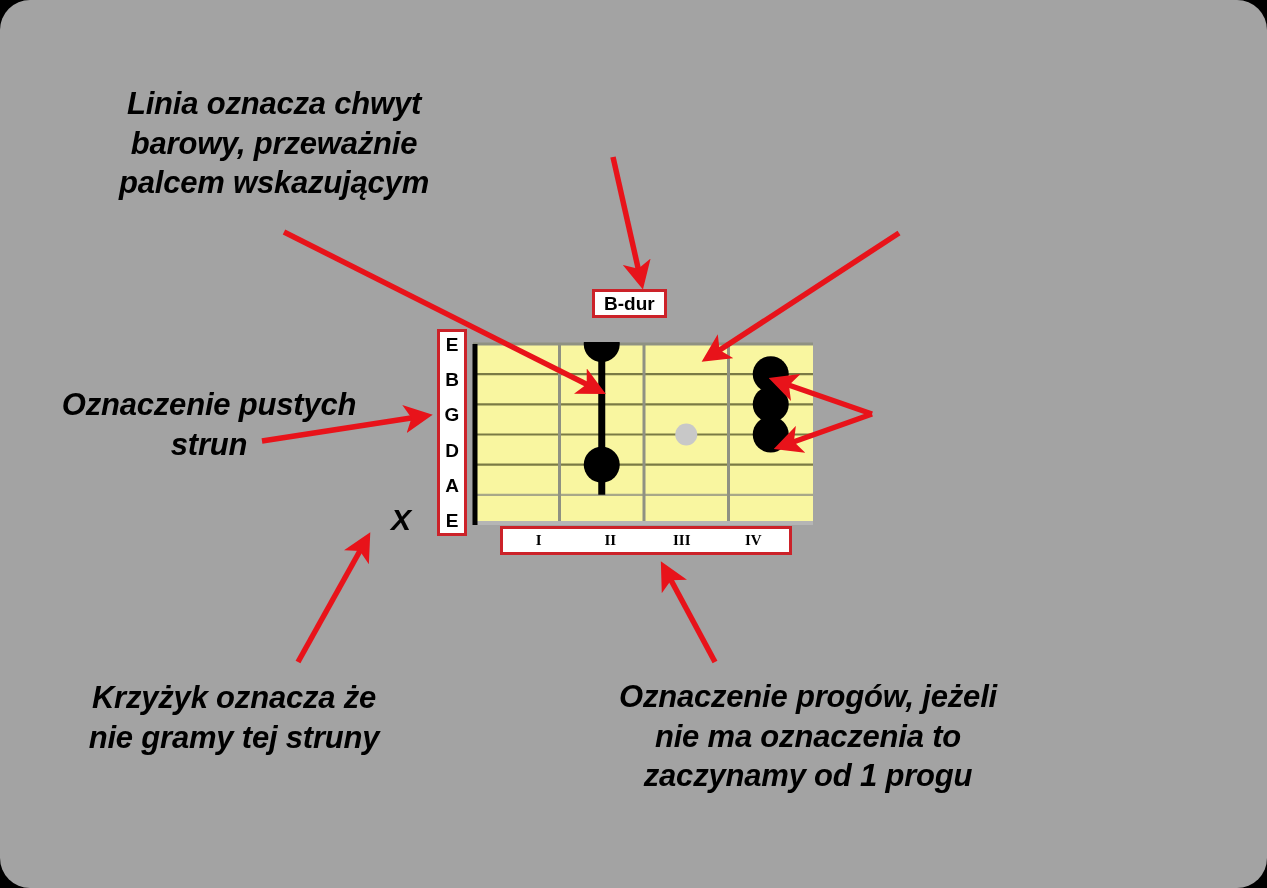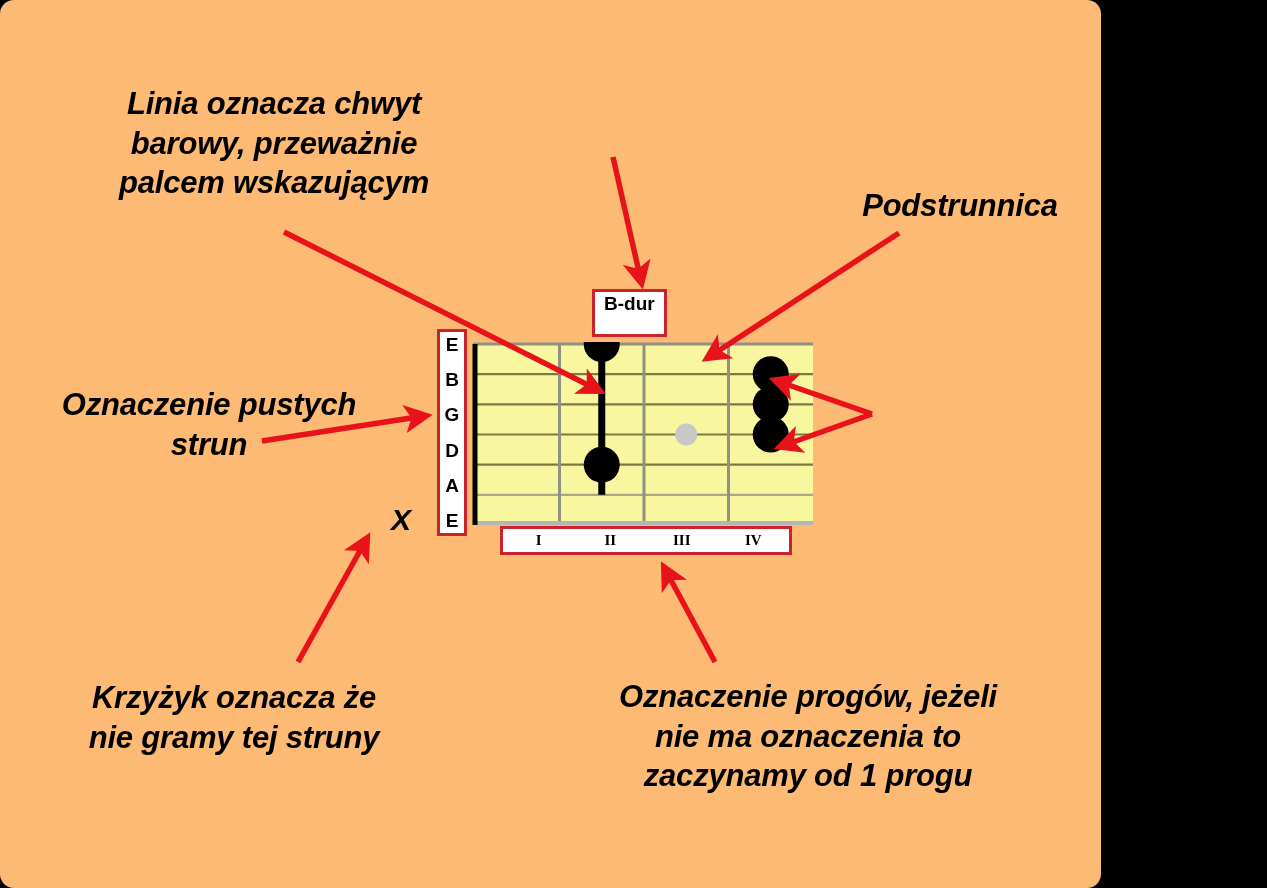--- a/index.html
+++ b/index.html
@@ -2,24 +2,24 @@
 <html><head>
 <meta charset="utf-8">
 <style>
   html, body {
     margin: 0;
     padding: 0;
     background: #000000;
   }
   #page {
     position: relative;
-    width: 1101px;
+    width: 1267px;
     height: 888px;
-    background: #fdba74;
-    border-radius: 14px;
+    background: #a3a3a3;
+    border-radius: 30px;
     overflow: hidden;
     font-family: "Liberation Sans", sans-serif;
   }
   .ann {
     position: absolute;
     font-family: "Liberation Sans", sans-serif;
     font-style: italic;
     font-weight: bold;
     font-size: 31px;
     line-height: 1.28;
@@ -44,21 +44,21 @@
     left: 0; top: 0;
     width: 1267px;
     height: 888px;
   }
   .chord-name-box {
     position: absolute;
     left: 592px;
     top: 289px;
     border: 3px solid #cc2229;
     background: #ffffff;
-    padding: 2px 9px 19px 9px;
+    padding: 2px 9px 0 9px;
     font-family: "Liberation Sans", sans-serif;
     font-weight: bold;
     font-size: 19px;
     color: #000;
     line-height: 1.1;
   }
   .strings-box {
     position: absolute;
     left: 437px;
     top: 329px;
@@ -119,21 +119,20 @@
 </head>
 <body>
 
 <div id="page">
 
   <div class="ann" style="left:100px; top:84px; width:348px;">Linia oznacza chwyt
 barowy, przeważnie
 palcem wskazującym</div>
 
 
-  <div class="ann" style="left:845px; top:186px; width:230px;">Podstrunnica</div>
 
   <div class="ann" style="left:44px; top:385px; width:330px;">Oznaczenie pustych
 strun</div>
 
 
   <div class="ann" style="left:64px; top:678px; width:340px;">Krzyżyk oznacza że
 nie gramy tej struny</div>
 
   <div class="ann" style="left:593px; top:677px; width:430px;">Oznaczenie progów, jeżeli
 nie ma oznaczenia to

